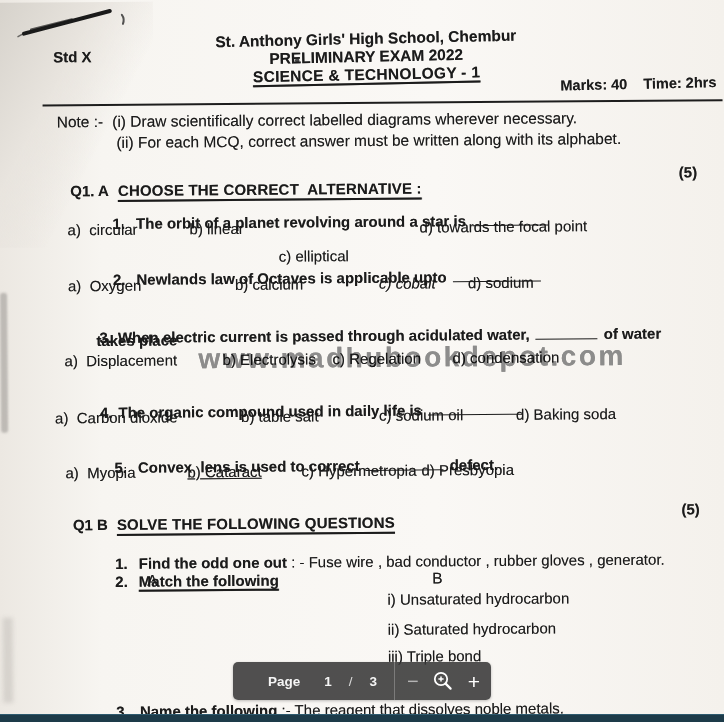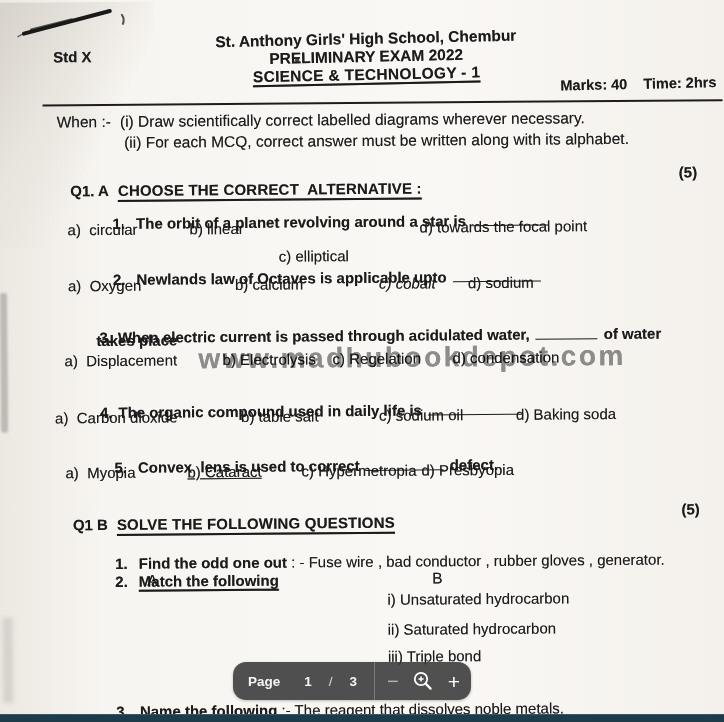--- a/index.html
+++ b/index.html
@@ -35,21 +35,21 @@
   .opts{position:absolute;left:0;right:0;height:20px;font-size:15px;}
   .opts span{position:absolute;white-space:pre;}
   .watermark{position:absolute;left:198px;top:342px;font-size:28px;font-weight:600;letter-spacing:2.5px;color:#6e6e6e;opacity:.78;mix-blend-mode:multiply;white-space:pre;z-index:2;}
   .boldpart{font-weight:700;}
   .ul{text-decoration:underline;text-decoration-thickness:2px;text-underline-offset:3px;}
   .colhead{position:absolute;font-size:15.5px;}
   .formula{font-family:"Liberation Serif",serif;font-style:italic;font-size:16.5px;margin-left:12px;}
   .formula sub{font-size:11px;font-style:normal;}
   .tf{font-style:italic;font-weight:700;text-decoration:underline;text-decoration-thickness:1.5px;text-underline-offset:2px;}
   
-  .toolbar{position:absolute;left:233px;top:662px;width:238px;height:38px;display:flex;align-items:center;background:rgba(56,56,56,.88);border-radius:13px;color:#f5f5f5;font-size:13.5px;font-weight:700;z-index:5;box-shadow:0 1px 3px rgba(0,0,0,.25);}
+  .toolbar{position:absolute;left:233px;top:662px;width:238px;height:38px;display:flex;align-items:center;background:rgba(56,56,56,.88);border-radius:5px;color:#f5f5f5;font-size:13.5px;font-weight:700;z-index:5;box-shadow:0 1px 3px rgba(0,0,0,.25);padding-left:20px;}
   .tb-page{margin-left:15px;}
   .tb-cur{margin-left:24px;cursor:text;}
   .tb-sep{margin-left:17px;font-weight:400;color:#ddd;}
   .tb-total{margin-left:17px;}
   .tb-div{margin-left:17px;width:1px;align-self:stretch;background:rgba(255,255,255,.25);}
   .tb-btn{background:none;border:none;padding:0;cursor:pointer;font-family:inherit;line-height:1;}
   .tb-btn.minus{margin-left:12px;color:#b4b4b4;font-size:20px;font-weight:400;}
   .tb-zoom{margin-left:13px;display:inline-flex;cursor:pointer;}
   .tb-btn.plus{margin-left:14px;color:#fff;font-size:21px;font-weight:400;}
   
@@ -78,21 +78,21 @@
       <div>St. Anthony Girls' High School, Chembur</div>
       <div>PRELIMINARY EXAM 2022</div>
       <div class="subject">SCIENCE &amp; TECHNOLOGY - 1</div>
     </div>
     <div class="marks-time">
       <span>Marks: 40</span><span class="time">Time: 2hrs</span>
     </div>
     <div class="rule"></div>
 
     <div class="note">
-      <span class="note-label">When :-</span>
+      <span class="note-label">Note :-</span>
       <div class="note-lines">
         <div class="l1">(i) Draw scientifically correct labelled diagrams wherever necessary.</div>
         <div class="l2">(ii) For each MCQ, correct answer must be written along with its alphabet.</div>
       </div>
     </div>
 
     <div class="sec-head" style="left:46px;top:163px;">
       <span>Q1. A</span><span class="sec-title">CHOOSE THE CORRECT  ALTERNATIVE :</span>
     </div>
     <div class="marks-badge" style="top:166px;">(5)</div>

